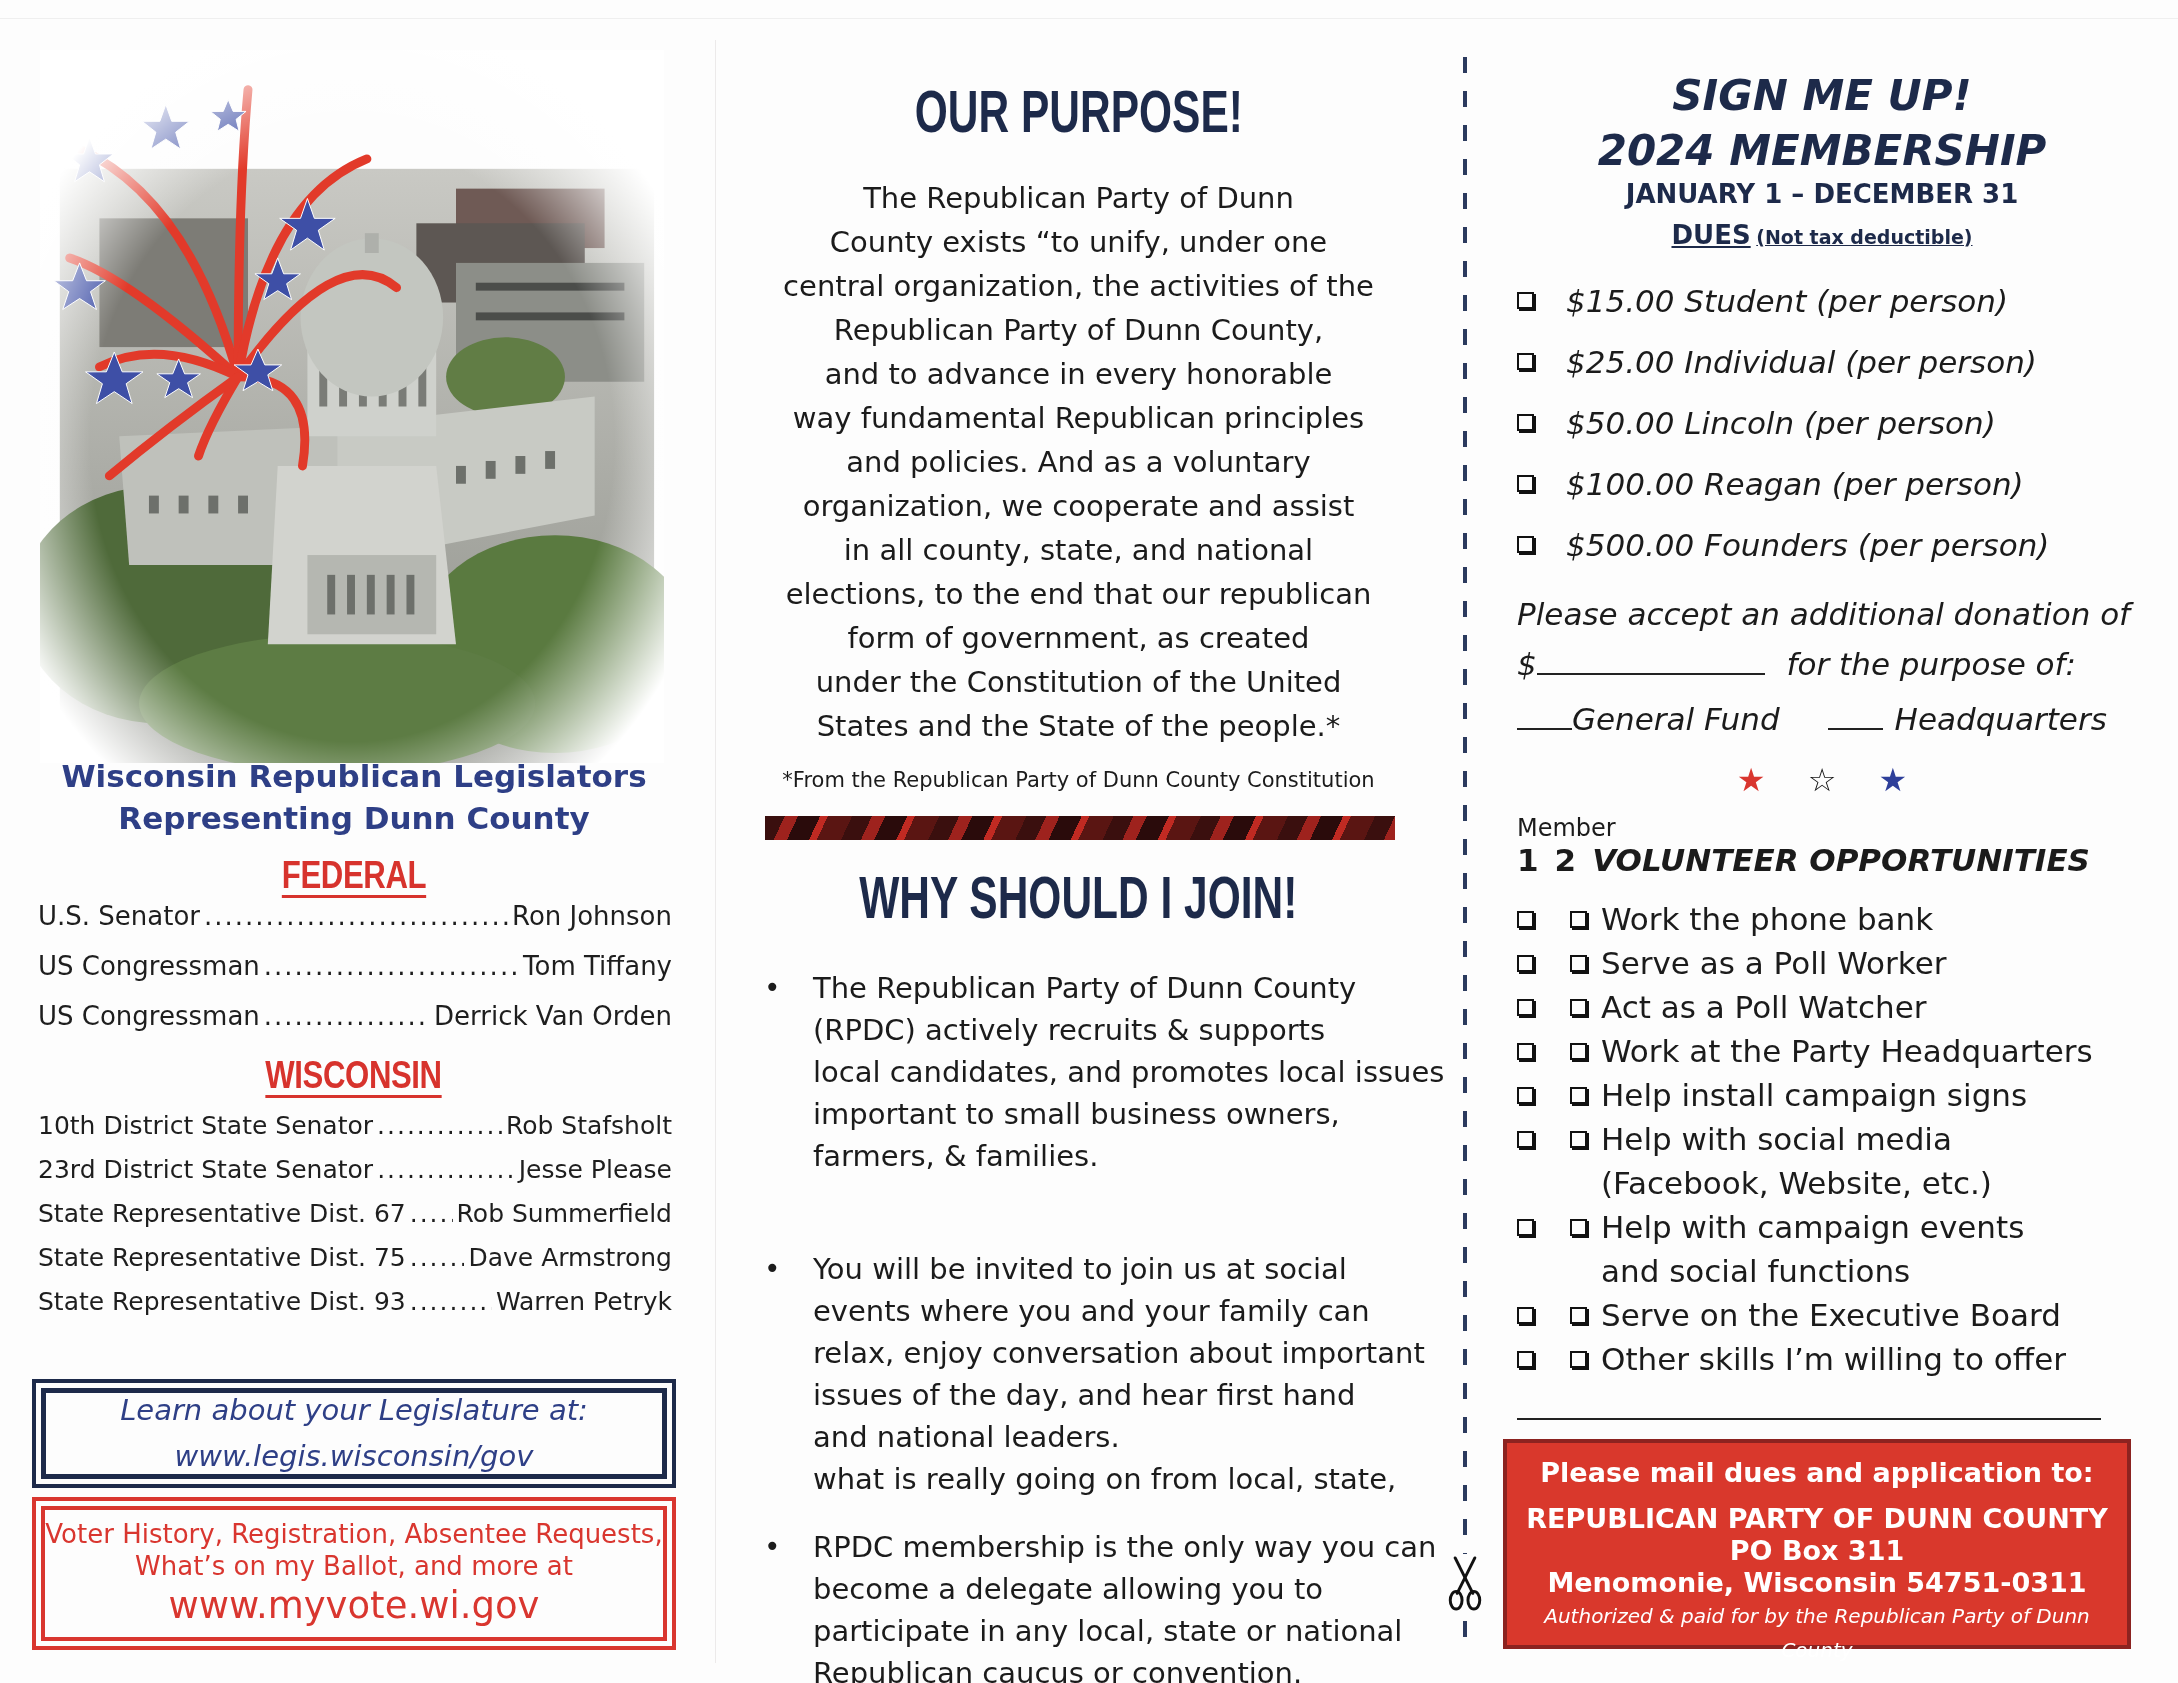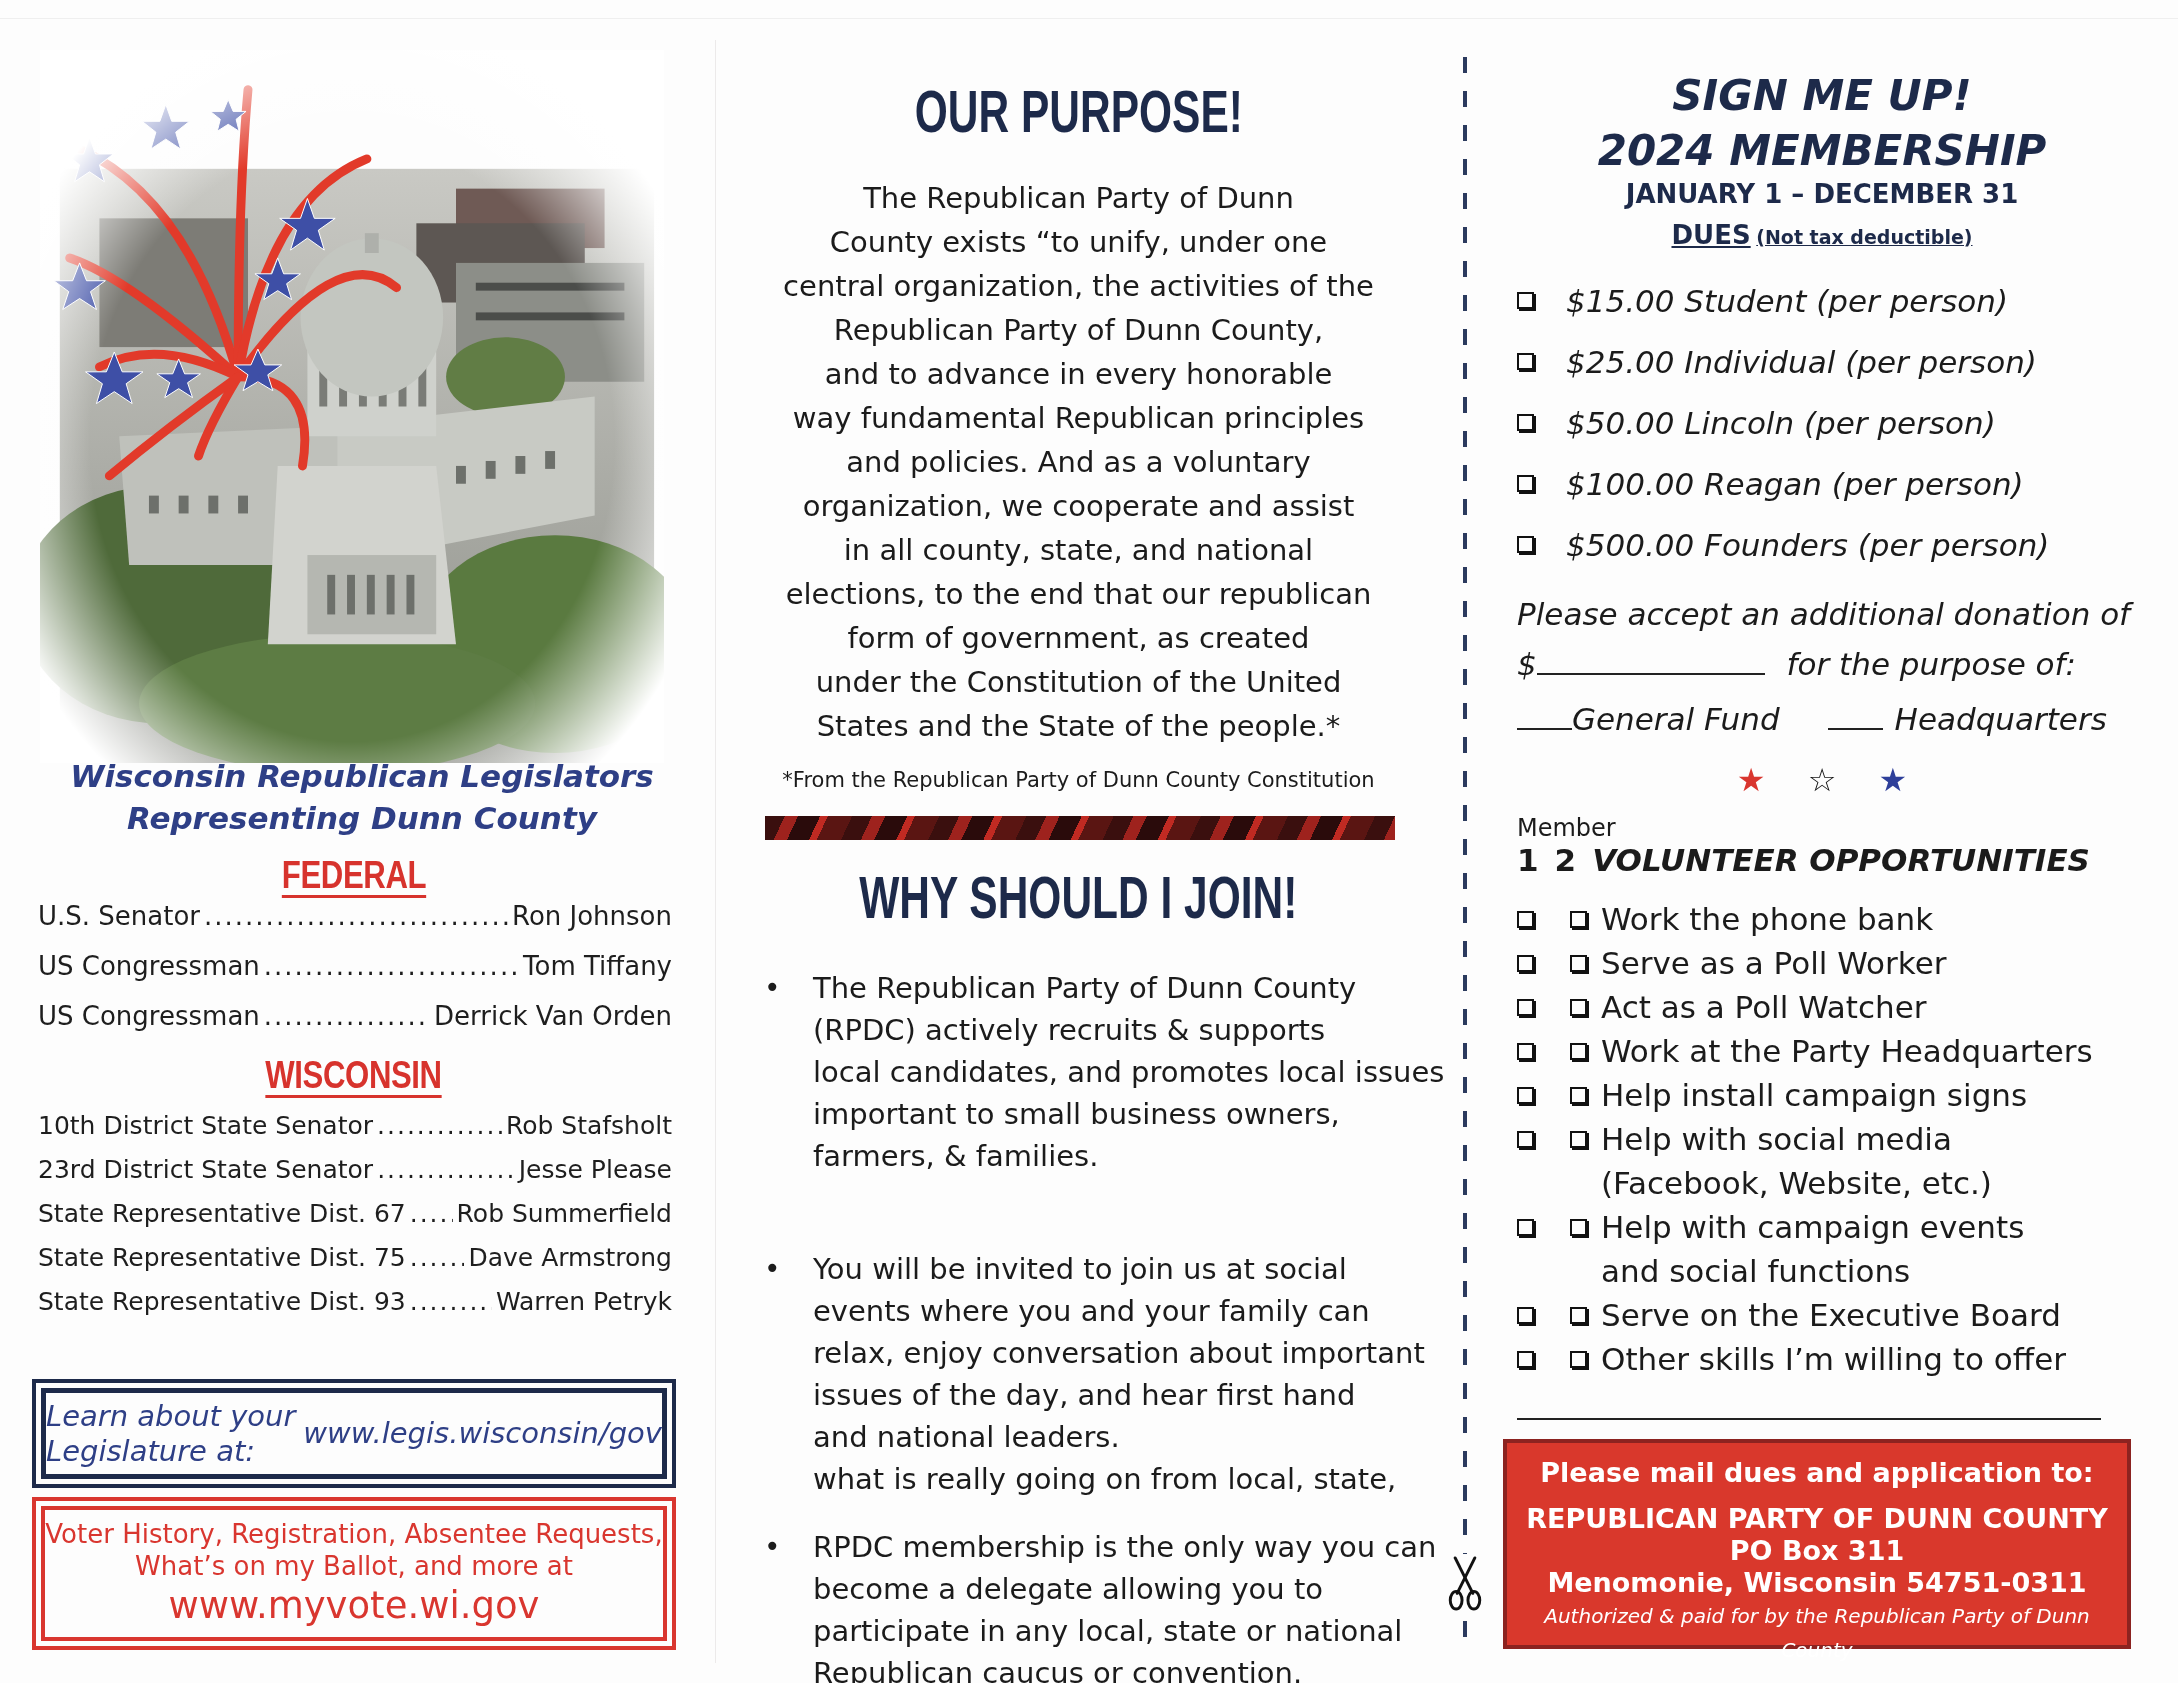--- a/index.html
+++ b/index.html
@@ -6,39 +6,39 @@
   html, body { width: 2178px; height: 1683px; background: #fdfdfd; overflow: hidden; }
   body { position: relative; font-family: "DejaVu Sans", sans-serif; color: #1c1c1c; }
 
   .fold { position: absolute; top: 40px; bottom: 20px; width: 1px; background: #eceaea; }
   .topline { position: absolute; left: 0; right: 0; top: 18px; height: 1px; background: #efefef; }
 
   
   .left { position: absolute; left: 32px; top: 40px; width: 644px; }
   .photo { position: absolute; left: 8px; top: 10px; width: 624px; height: 713px; }
   .photo svg { width: 100%; height: 100%; display: block; }
-  .leg-title { position: absolute; left: 8px; width: 644px; top: 715px; text-align: center;
-    color: #2e3f86; font-weight: bold; font-size: 31px; line-height: 42px; font-style: italic; }
+  .leg-title { position: absolute; left: 0; width: 644px; top: 715px; text-align: center;
+    color: #2e3f86; font-weight: bold; font-size: 31px; line-height: 42px; }
   .sec-head { position: absolute; left: 0; width: 644px; text-align: center; }
   .sec-head span { display: inline-block; color: #d7332d; font-family: "Liberation Sans", sans-serif;
     font-weight: bold; font-size: 38px; letter-spacing: -0.5px; transform: scaleX(0.82);
     border-bottom: 3px solid #d7332d; line-height: 40px; padding-bottom: 0; }
   .roster { position: absolute; left: 6px; width: 634px; }
   .roster .row { display: flex; align-items: baseline; font-size: 26px; color: #1e1e1e; white-space: nowrap; }
   .roster .row .office { flex: 0 0 auto; }
   .roster .row .dots { flex: 1 1 auto; overflow: hidden; margin: 0 4px; letter-spacing: 2px; color: #1e1e1e; }
   .roster .row .dots::before { content: "................................................................................................................"; }
   .roster .row .name { flex: 0 0 auto; }
   .fed .row { height: 50px; }
   .wi .row { height: 44px; font-size: 25px; }
 
   .box-blue { position: absolute; left: 0; top: 1339px; width: 644px; height: 109px;
     border: 4px solid #1d2a4a; padding: 5px; }
   .box-blue .inner { width: 100%; height: 100%; border: 5px solid #1d2a4a; display: flex;
-    flex-direction: row; align-items: center; justify-content: space-between; }
+    flex-direction: column; align-items: center; justify-content: space-between; }
   .box-blue .t { font-style: italic; color: #2e3f86; font-size: 29px; line-height: 35px; }
   .box-red { position: absolute; left: 0; top: 1457px; width: 644px; height: 153px;
     border: 4px solid #d9362f; padding: 5px; }
   .box-red .inner { width: 100%; height: 100%; border: 4px solid #d9362f; display: flex;
     flex-direction: column; align-items: center; justify-content: center; }
   .box-red .t { color: #d9362f; font-size: 26px; line-height: 32px; }
   .box-red .url { color: #d9362f; font-size: 37px; line-height: 48px; }
 
   
   .mid { position: absolute; left: 752px; top: 40px; width: 653px; }

